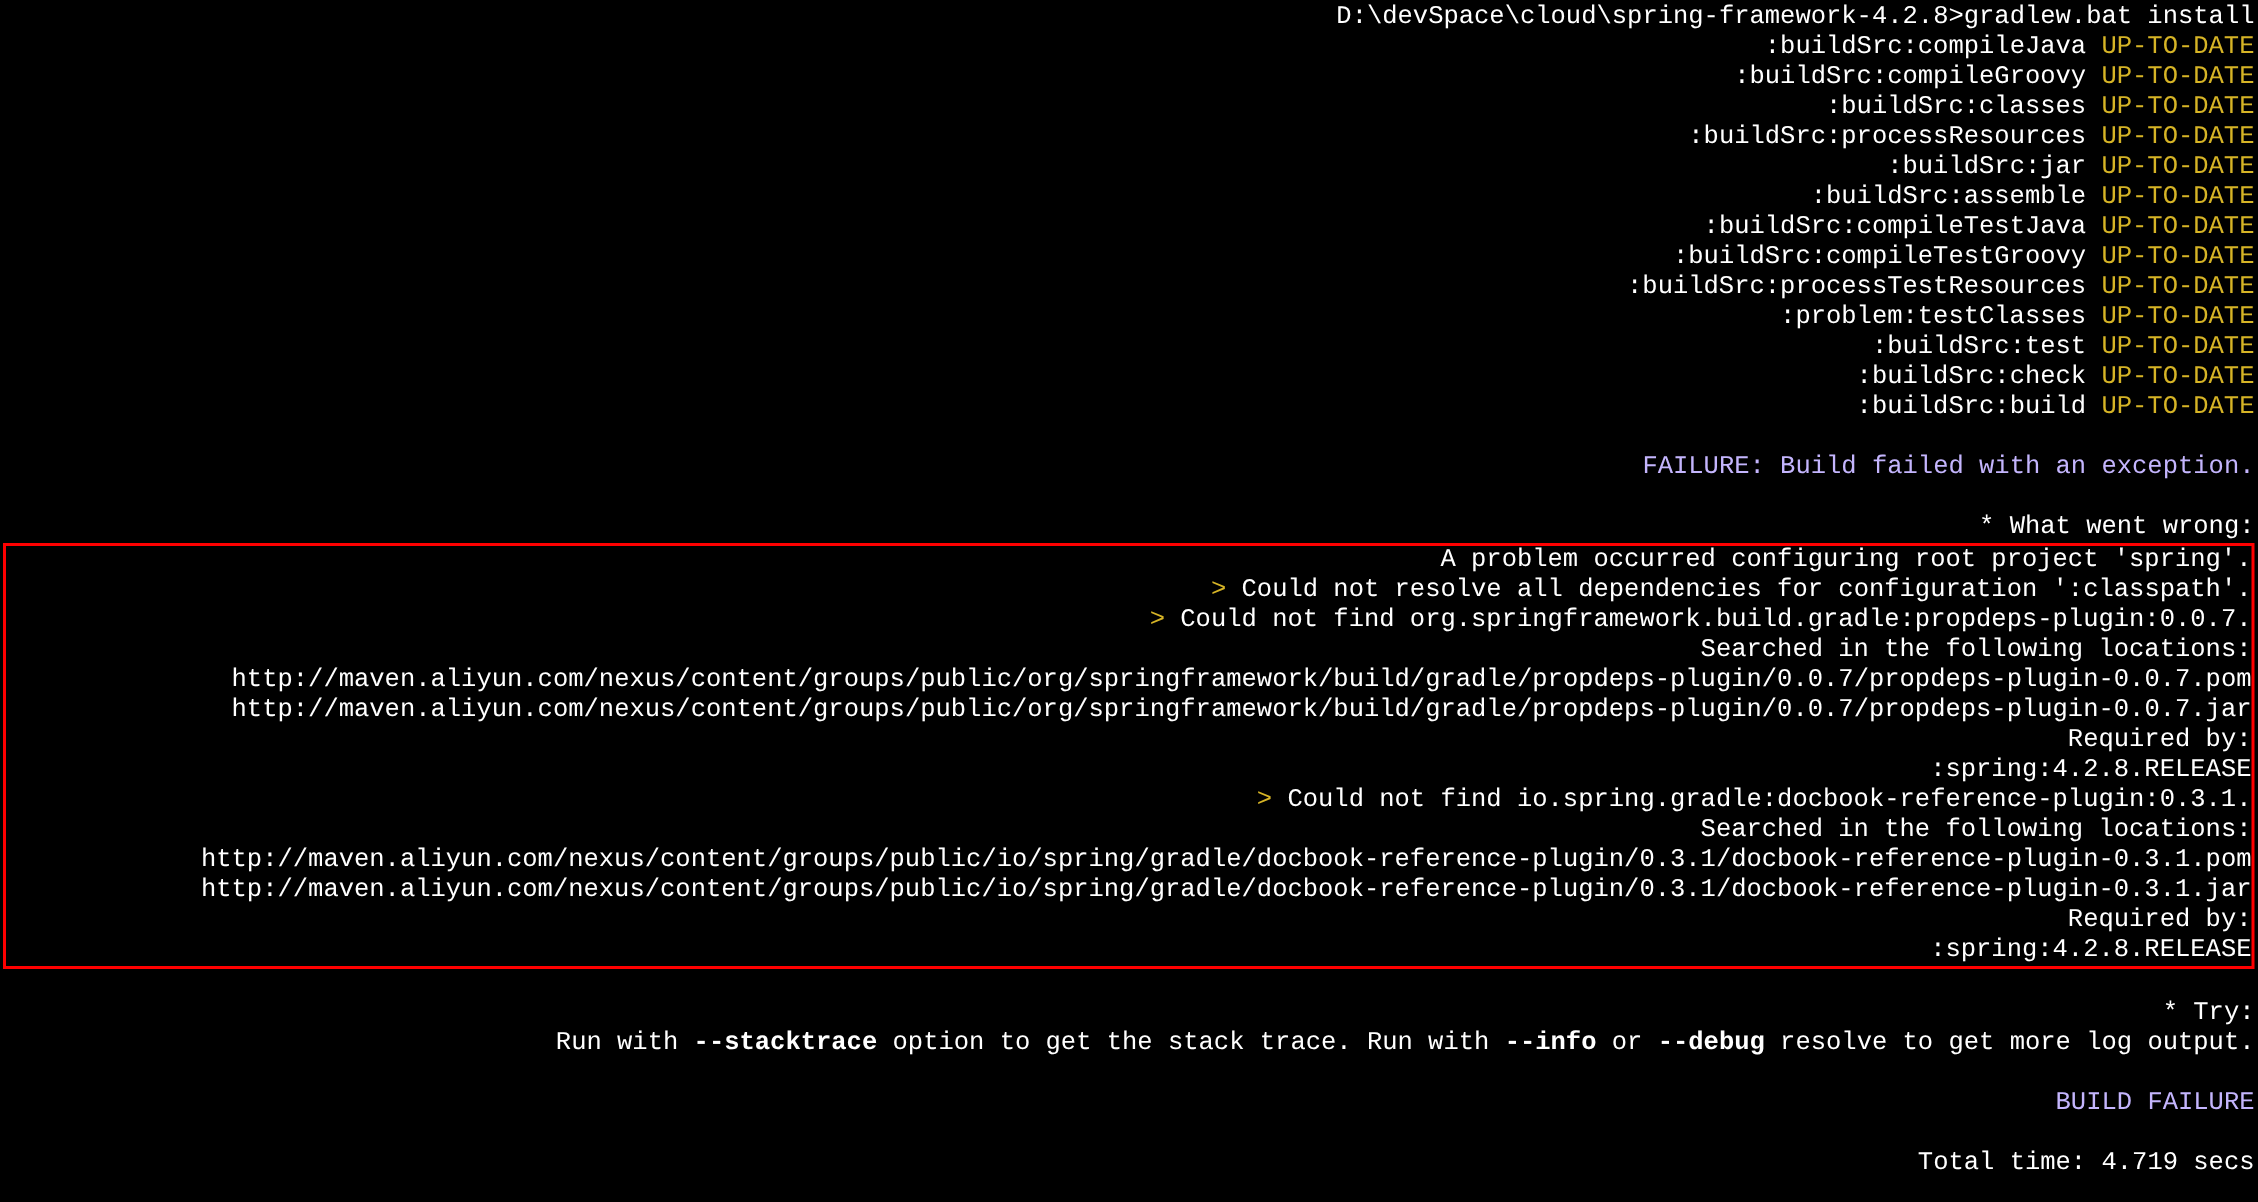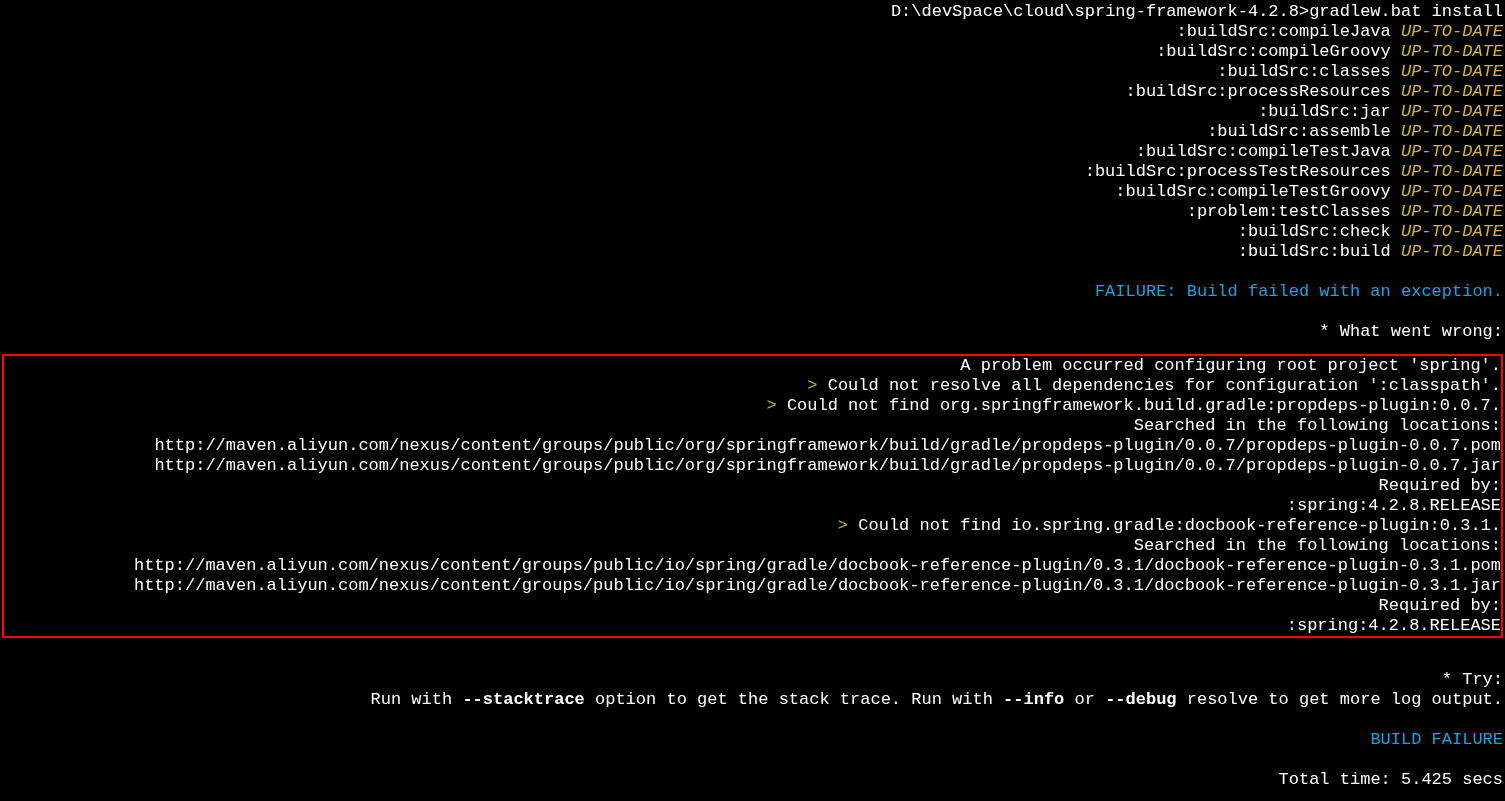--- a/index.html
+++ b/index.html
@@ -17,28 +17,27 @@
     }
     .terminal-line {
       white-space: pre;
       text-align: right;
     }
     .white {
       color: #ffffff;
     }
     .yellow {
       color: #d6b426;
-      font-style: italic;
     }
     .red {
-      color: #0ea5e9;
+      color: #c4b5fd;
     }
     .error-box {
       border: 2px solid #ff0000;
-      margin: 12px 0;
+      margin: 0 0;
       padding: 0;
     }
     .greater-than {
       color: #d6b426;
     }
     .bold {
       font-weight: bold;
       margin-top: 18px;
     }
   </style>
@@ -49,23 +48,24 @@
   <div class="terminal-line white">D:\devSpace\cloud\spring-framework-4.2.8&gt;gradlew.bat install</div>
 
   <div id="tasks-container">
       <div class="terminal-line"><span class="white">:buildSrc:compileJava </span><span class="yellow">UP-TO-DATE</span></div>
       <div class="terminal-line"><span class="white">:buildSrc:compileGroovy </span><span class="yellow">UP-TO-DATE</span></div>
       <div class="terminal-line"><span class="white">:buildSrc:classes </span><span class="yellow">UP-TO-DATE</span></div>
       <div class="terminal-line"><span class="white">:buildSrc:processResources </span><span class="yellow">UP-TO-DATE</span></div>
       <div class="terminal-line"><span class="white">:buildSrc:jar </span><span class="yellow">UP-TO-DATE</span></div>
       <div class="terminal-line"><span class="white">:buildSrc:assemble </span><span class="yellow">UP-TO-DATE</span></div>
       <div class="terminal-line"><span class="white">:buildSrc:compileTestJava </span><span class="yellow">UP-TO-DATE</span></div>
+      <div class="terminal-line"><span class="white">:buildSrc:compileTestGroovy </span><span class="yellow">UP-TO-DATE</span></div>
       <div class="terminal-line"><span class="white">:buildSrc:processTestResources </span><span class="yellow">UP-TO-DATE</span></div>
-      <div class="terminal-line"><span class="white">:buildSrc:compileTestGroovy </span><span class="yellow">UP-TO-DATE</span></div>
       <div class="terminal-line"><span class="white">:problem:testClasses </span><span class="yellow">UP-TO-DATE</span></div>
+      <div class="terminal-line"><span class="white">:buildSrc:test </span><span class="yellow">UP-TO-DATE</span></div>
       <div class="terminal-line"><span class="white">:buildSrc:check </span><span class="yellow">UP-TO-DATE</span></div>
       <div class="terminal-line"><span class="white">:buildSrc:build </span><span class="yellow">UP-TO-DATE</span></div>
     </div>
 
   <div class="terminal-line">&nbsp;</div>
 
   <div class="terminal-line red">FAILURE: Build failed with an exception.</div>
 
   <div class="terminal-line">&nbsp;</div>
 
@@ -92,14 +92,14 @@
 
   <div class="terminal-line white">* Try:</div>
   <div class="terminal-line white"><span>Run with </span><span class="bold">--stacktrace</span><span> option to get the stack trace. Run with </span><span class="bold">--info</span><span> or </span><span class="bold">--debug</span><span> resolve to get more log output.</span></div>
 
   <div class="terminal-line">&nbsp;</div>
 
   <div class="terminal-line red">BUILD FAILURE</div>
 
   <div class="terminal-line">&nbsp;</div>
 
-  <div class="terminal-line white">Total time: 5.425 secs</div>
+  <div class="terminal-line white">Total time: 4.719 secs</div>
 </div>
 
 </body></html>

